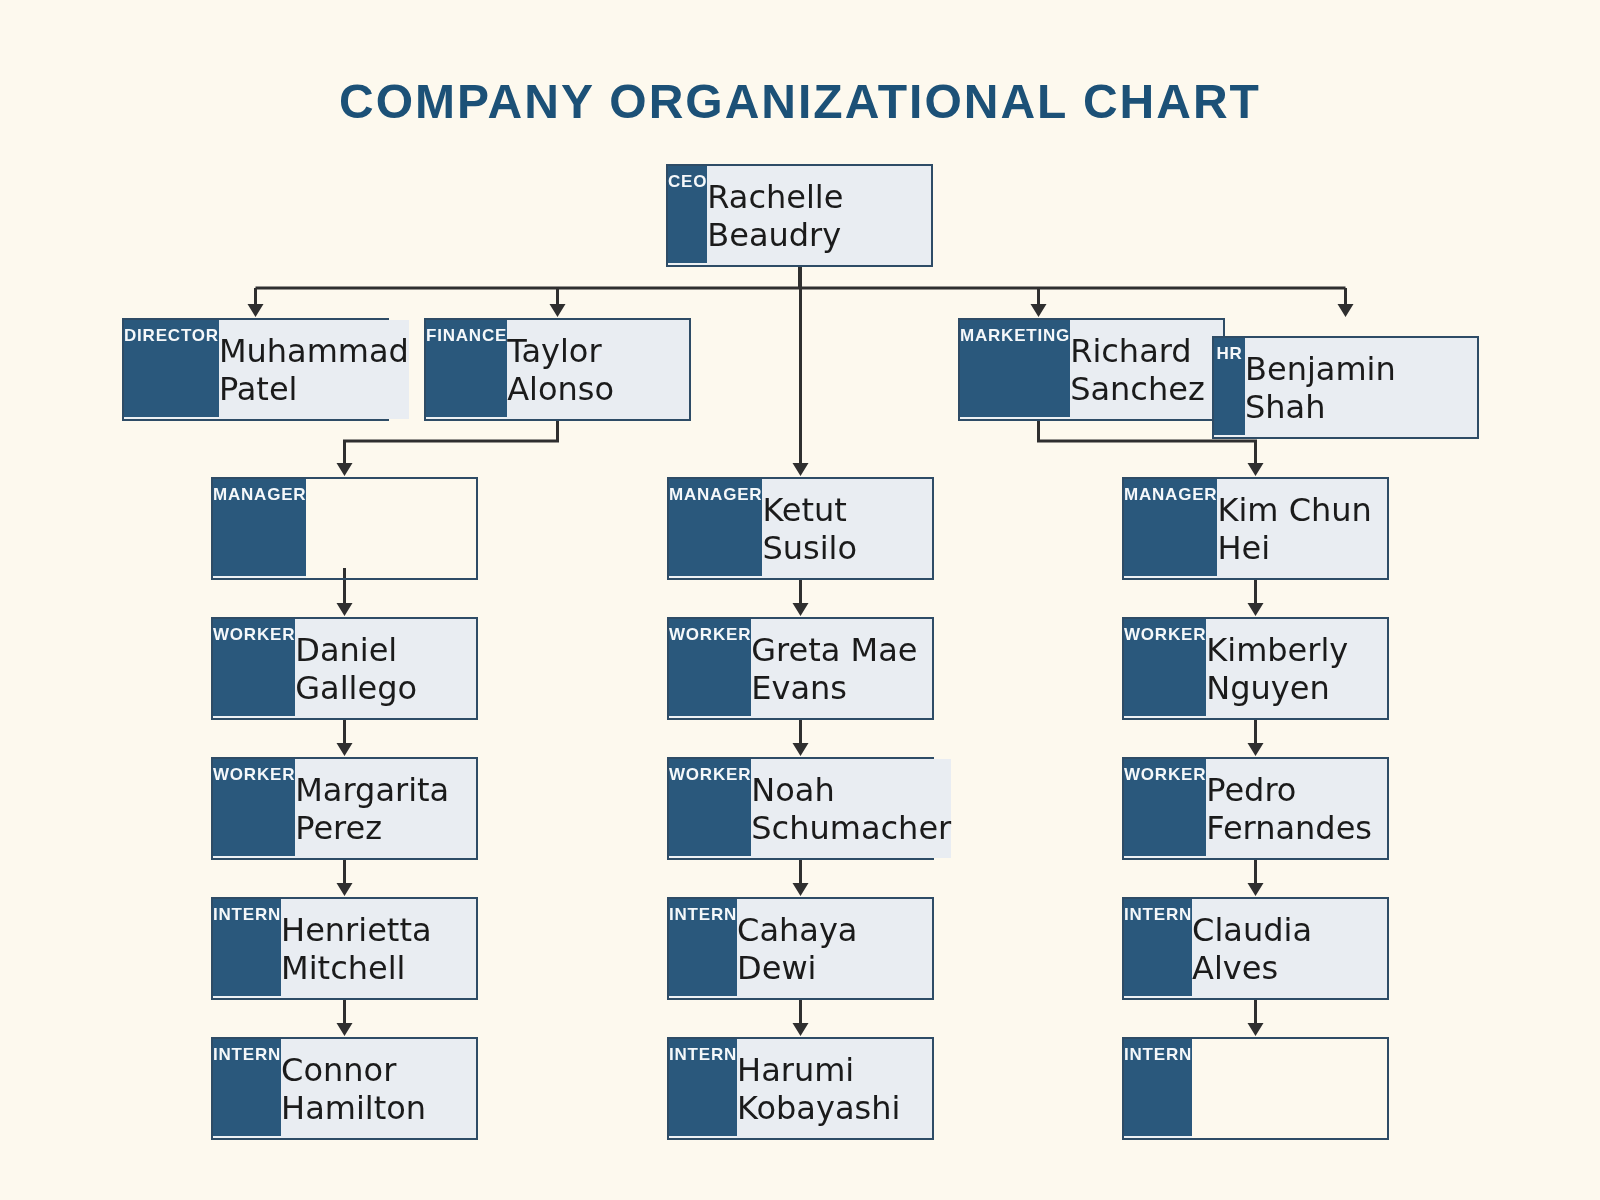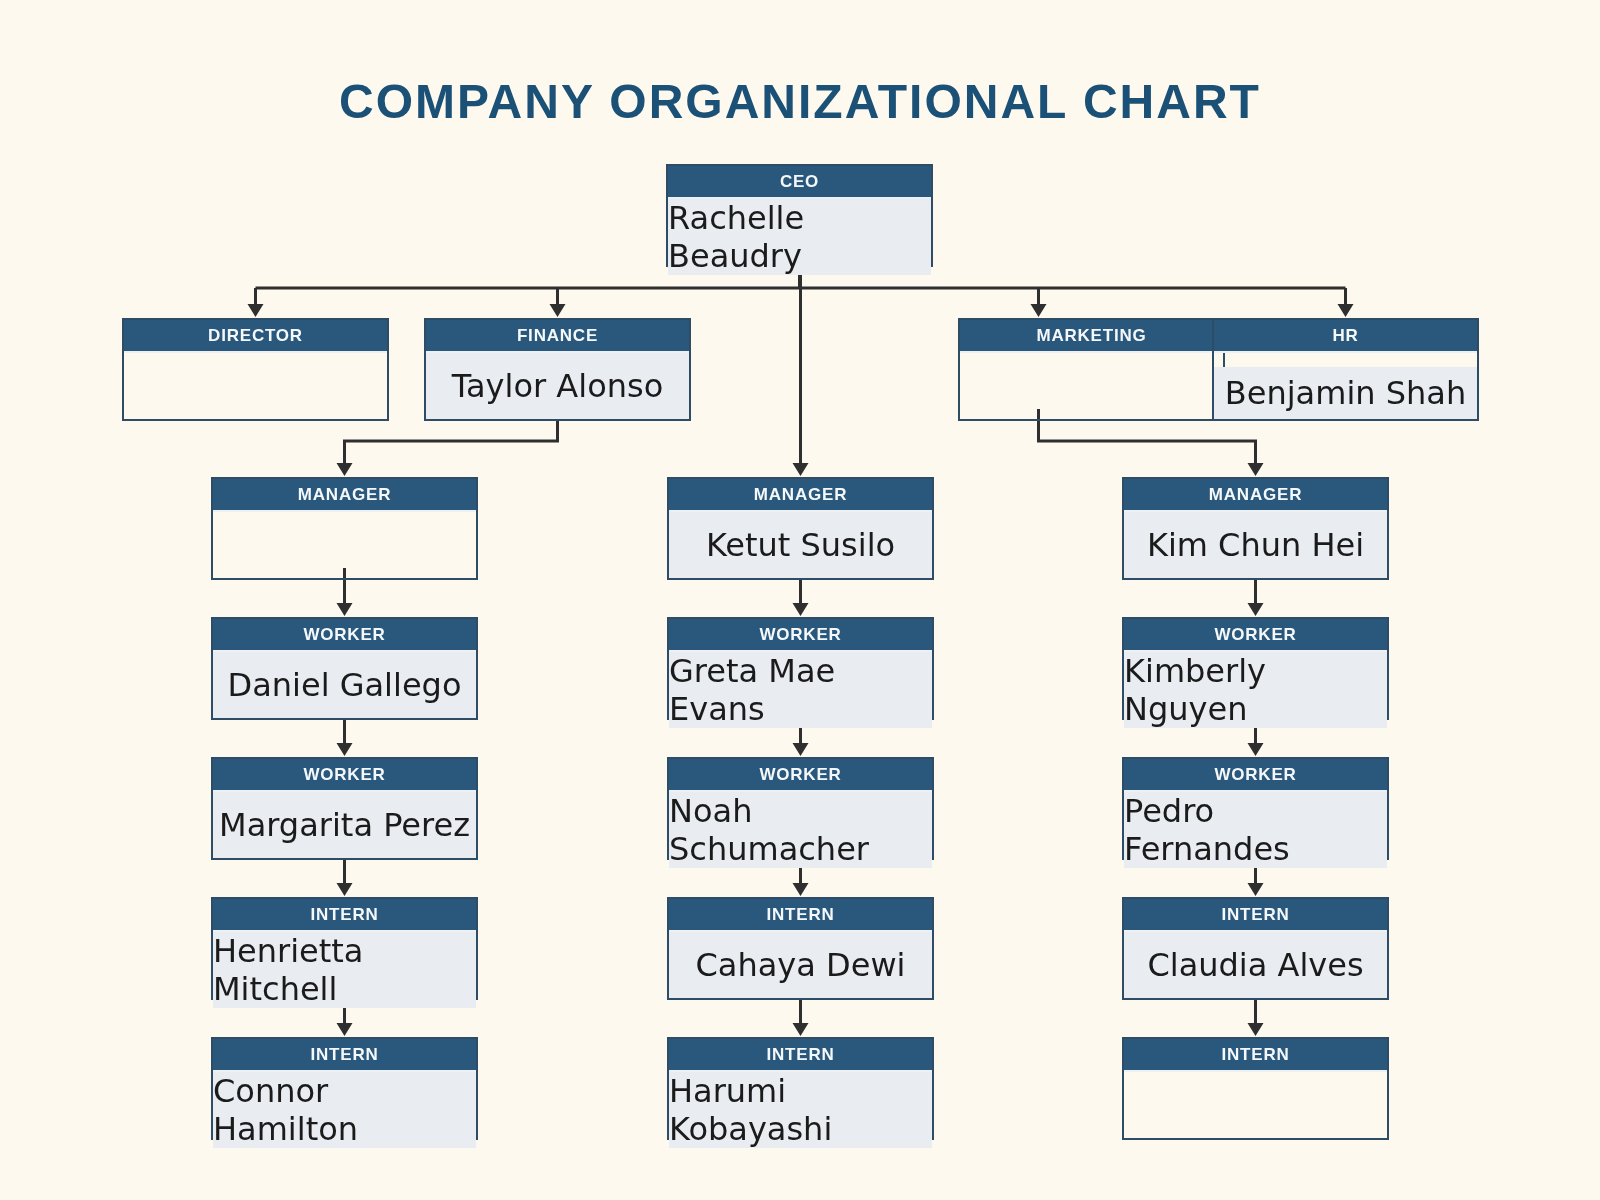--- a/index.html
+++ b/index.html
@@ -18,21 +18,21 @@
     font-family:"Liberation Sans",sans-serif;
   }
   #connectors{position:absolute;left:0;top:0;width:1600px;height:1200px;z-index:0;}
   #connectors .stems{fill:none;stroke:var(--line,#2F2F2F);stroke-width:3;stroke-linejoin:miter;}
   #connectors .heads{fill:var(--line,#2F2F2F);stroke:none;}
   .node{
     position:absolute;z-index:1;
     width:267px;height:103px;
     box-sizing:border-box;
     border:2px solid var(--border,#2E4C66);
-    display:flex;flex-direction:column;
+    display:flex;flex-direction:row;
   }
   .hdr{
     flex:0 0 31px;line-height:31px;
     background:var(--header,#2A587C);
     color:var(--header_text,#F5F8FA);
     border-bottom:2px solid var(--separator,#EDF1F4);
     text-align:center;
     font-size:17px;font-weight:bold;letter-spacing:0.8px;
   }
   .bod{
@@ -53,29 +53,31 @@
     <path class="stems" d="M 800.5 255 V 468 M 557.5 409 V 441 H 344.5 V 468 M 1038.5 409 V 441 H 1255.5 V 468 M 344.5 568 V 608 M 344.5 708 V 748 M 344.5 848 V 888 M 344.5 988 V 1028 M 800.5 568 V 608 M 800.5 708 V 748 M 800.5 848 V 888 M 800.5 988 V 1028 M 1255.5 568 V 608 M 1255.5 708 V 748 M 1255.5 848 V 888 M 1255.5 988 V 1028 M 255.5 288 H 1345.5 M 799.5 255 V 288 M 255.5 288 V 309 M 557.5 288 V 309 M 1038.5 288 V 309 M 1345.5 288 V 309 "></path>
     <path class="heads" d="M 792.5 463 L 808.5 463 L 800.5 476 Z M 336.5 463 L 352.5 463 L 344.5 476 Z M 1247.5 463 L 1263.5 463 L 1255.5 476 Z M 336.5 603 L 352.5 603 L 344.5 616 Z M 336.5 743 L 352.5 743 L 344.5 756 Z M 336.5 883 L 352.5 883 L 344.5 896 Z M 336.5 1023 L 352.5 1023 L 344.5 1036 Z M 792.5 603 L 808.5 603 L 800.5 616 Z M 792.5 743 L 808.5 743 L 800.5 756 Z M 792.5 883 L 808.5 883 L 800.5 896 Z M 792.5 1023 L 808.5 1023 L 800.5 1036 Z M 1247.5 603 L 1263.5 603 L 1255.5 616 Z M 1247.5 743 L 1263.5 743 L 1255.5 756 Z M 1247.5 883 L 1263.5 883 L 1255.5 896 Z M 1247.5 1023 L 1263.5 1023 L 1255.5 1036 Z M 247.5 304 L 263.5 304 L 255.5 317 Z M 549.5 304 L 565.5 304 L 557.5 317 Z M 1030.5 304 L 1046.5 304 L 1038.5 317 Z M 1337.5 304 L 1353.5 304 L 1345.5 317 Z "></path>
   </svg>
   <div id="nodes">
       <div class="node" style="left: 666px; top: 164px;">
         <div class="hdr">CEO</div>
         <div class="bod">Rachelle Beaudry</div>
       </div>
       <div class="node" style="left: 122px; top: 318px;">
         <div class="hdr">DIRECTOR</div>
+        <div class="bod">Muhammad Patel</div>
       </div>
       <div class="node" style="left: 424px; top: 318px;">
         <div class="hdr">FINANCE</div>
         <div class="bod">Taylor Alonso</div>
       </div>
       <div class="node" style="left: 958px; top: 318px;">
         <div class="hdr">MARKETING</div>
+        <div class="bod">Richard Sanchez</div>
       </div>
-      <div class="node" style="left: 1212px; top: 318px; gap: 14px;">
+      <div class="node" style="left: 1212px; top: 336px;">
         <div class="hdr">HR</div>
         <div class="bod">Benjamin Shah</div>
       </div>
       <div class="node" style="left: 211px; top: 477px;">
         <div class="hdr">MANAGER</div>
       </div>
       <div class="node" style="left: 211px; top: 617px;">
         <div class="hdr">WORKER</div>
         <div class="bod">Daniel Gallego</div>
       </div>

